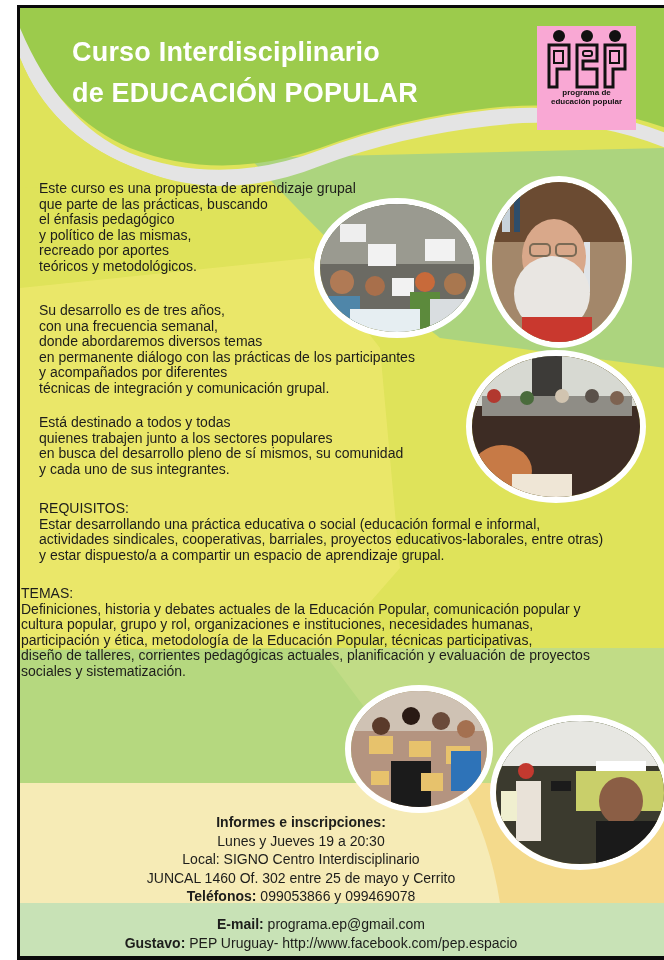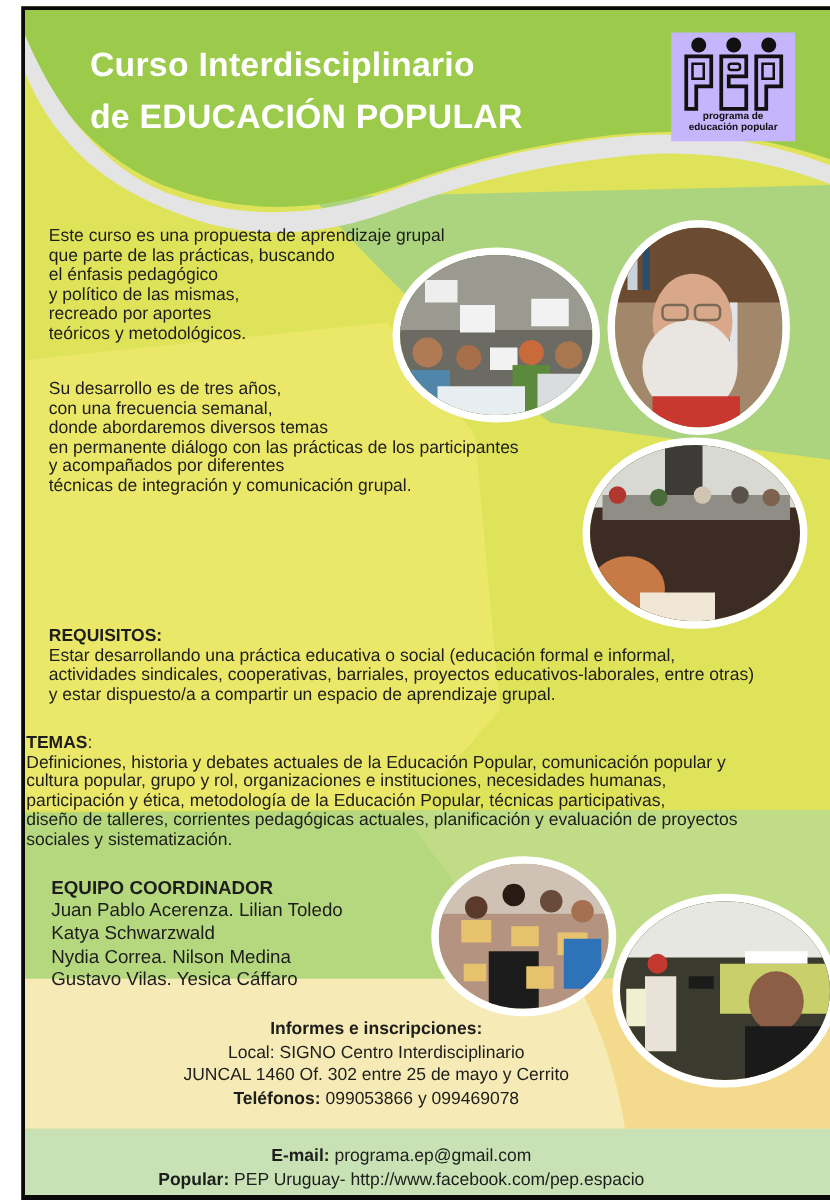--- a/index.html
+++ b/index.html
@@ -13,32 +13,32 @@
       overflow: hidden; background: #dfe35a; margin-left: 10px;
     }
     .bg { position: absolute; inset: 0; }
     .content { position: absolute; inset: 0; }
 
     .title {
       position: absolute; left: 52px; top: 24px; color: #ffffff; font-weight: bold;
       font-size: 27px; line-height: 41px; letter-spacing: 0.2px;
     }
     .logo {
-      position: absolute; left: 517px; top: 18px; width: 100px; width: 99px; height: 87px;
-      background: #c4b5fd;
+      position: absolute; left: 517px; top: 18px; width: 100px; width: 99px; height: 104px;
+      background: #f9a8d4;
     }
     .logo svg { position: absolute; left: 8px; top: 3px; }
     .logo .logo-text {
       position: absolute; left: 0; right: 0; top: 62px; text-align: center;
       font-size: 8px; font-weight: bold; line-height: 9px; color: #111;
     }
 
     .txt { position: absolute; color: #1d1d1b; font-size: 14px; line-height: 15.6px; }
     .txt p { margin: 0; white-space: pre-line; }
-    .heading { font-weight: bold; }
+    .heading { font-weight: normal; }
 
     .photo {
       position: absolute; border: 6px solid #ffffff; border-radius: 50%; overflow: hidden;
       box-sizing: border-box;
     }
 
     .footer-block { position: absolute; left: 0; width: 562px; text-align: center; color: #1d1d1b; font-size: 14px; line-height: 18.5px; }
     .footer-block .b { font-weight: bold; }
   </style>
 </head>
@@ -107,55 +107,55 @@
 teóricos y metodológicos.</p>
     </div>
     <div class="txt" style="left:19px; top:295px;">
       <p>Su desarrollo es de tres años,
 con una frecuencia semanal,
 donde abordaremos diversos temas
 en permanente diálogo con las prácticas de los participantes
 y acompañados por diferentes
 técnicas de integración y comunicación grupal.</p>
     </div>
+    <div class="txt" style="left:19px; top:407px;">
+      <p>Está destinado a todos y todas
+quienes trabajen junto a los sectores populares
+en busca del desarrollo pleno de sí mismos, su comunidad
+y cada uno de sus integrantes.</p>
+    </div>
 
     <div class="txt" style="left:19px; top:493px;">
       <p class="heading">REQUISITOS:</p>
       <p>Estar desarrollando una práctica educativa o social (educación formal e informal,
 actividades sindicales, cooperativas, barriales, proyectos educativos-laborales, entre otras)
 y estar dispuesto/a a compartir un espacio de aprendizaje grupal.</p>
     </div>
 
     <div class="txt" style="left:1px; top:578px;">
       <p><span class="heading">TEMAS</span><span>:</span></p>
       <p>Definiciones, historia y debates actuales de la Educación Popular, comunicación popular y
 cultura popular, grupo y rol, organizaciones e instituciones, necesidades humanas,
 participación y ética, metodología de la Educación Popular, técnicas participativas,
 diseño de talleres, corrientes pedagógicas actuales, planificación y evaluación de proyectos
 sociales y sistematización.</p>
     </div>
 
-    <div class="txt" style="left:21px; top:694px; font-size:15px; line-height:18.2px;">
-      <p class="heading">EQUIPO COORDINADOR</p>
-      <p>Juan Pablo Acerenza. Lilian Toledo</p>
-      <p>Katya Schwarzwald</p>
-      <p>Nydia Correa. Nilson Medina</p>
-      <p>Gustavo Vilas. Yesica Cáffaro</p>
-    </div>
 
     <div class="footer-block" style="top:805px;">
       <div class="b">Informes e inscripciones:</div>
+      <div>Lunes y Jueves 19 a 20:30</div>
       <div>Local: SIGNO Centro Interdisciplinario</div>
       <div>JUNCAL 1460 Of. 302 entre 25 de mayo y Cerrito</div>
       <div><span class="b">Teléfonos:</span><span> 099053866 y 099469078</span></div>
     </div>
 
     <div class="footer-block" style="top:907px;padding-left:20px;">
       <div><span class="b">E-mail:</span><span> programa.ep@gmail.com</span></div>
-      <div><span class="b">Popular:</span><span> PEP Uruguay- http://www.facebook.com/pep.espacio</span></div>
+      <div><span class="b">Gustavo:</span><span> PEP Uruguay- http://www.facebook.com/pep.espacio</span></div>
     </div>
 
     <div class="photo" style="left:294px; top:190px; width:166px; height:140px;">
       <svg width="154" height="128" viewBox="0 0 154 128">
         <rect width="154" height="128" fill="#6b6a63"></rect>
         <rect x="0" y="0" width="154" height="60" fill="#9a9a90"></rect>
         <rect x="20" y="20" width="26" height="18" fill="#eeeeee"></rect>
         <rect x="48" y="40" width="28" height="22" fill="#f2f2f2"></rect>
         <rect x="105" y="35" width="30" height="22" fill="#f2f2f2"></rect>
         <rect x="72" y="74" width="22" height="18" fill="#f2f2f2"></rect>

